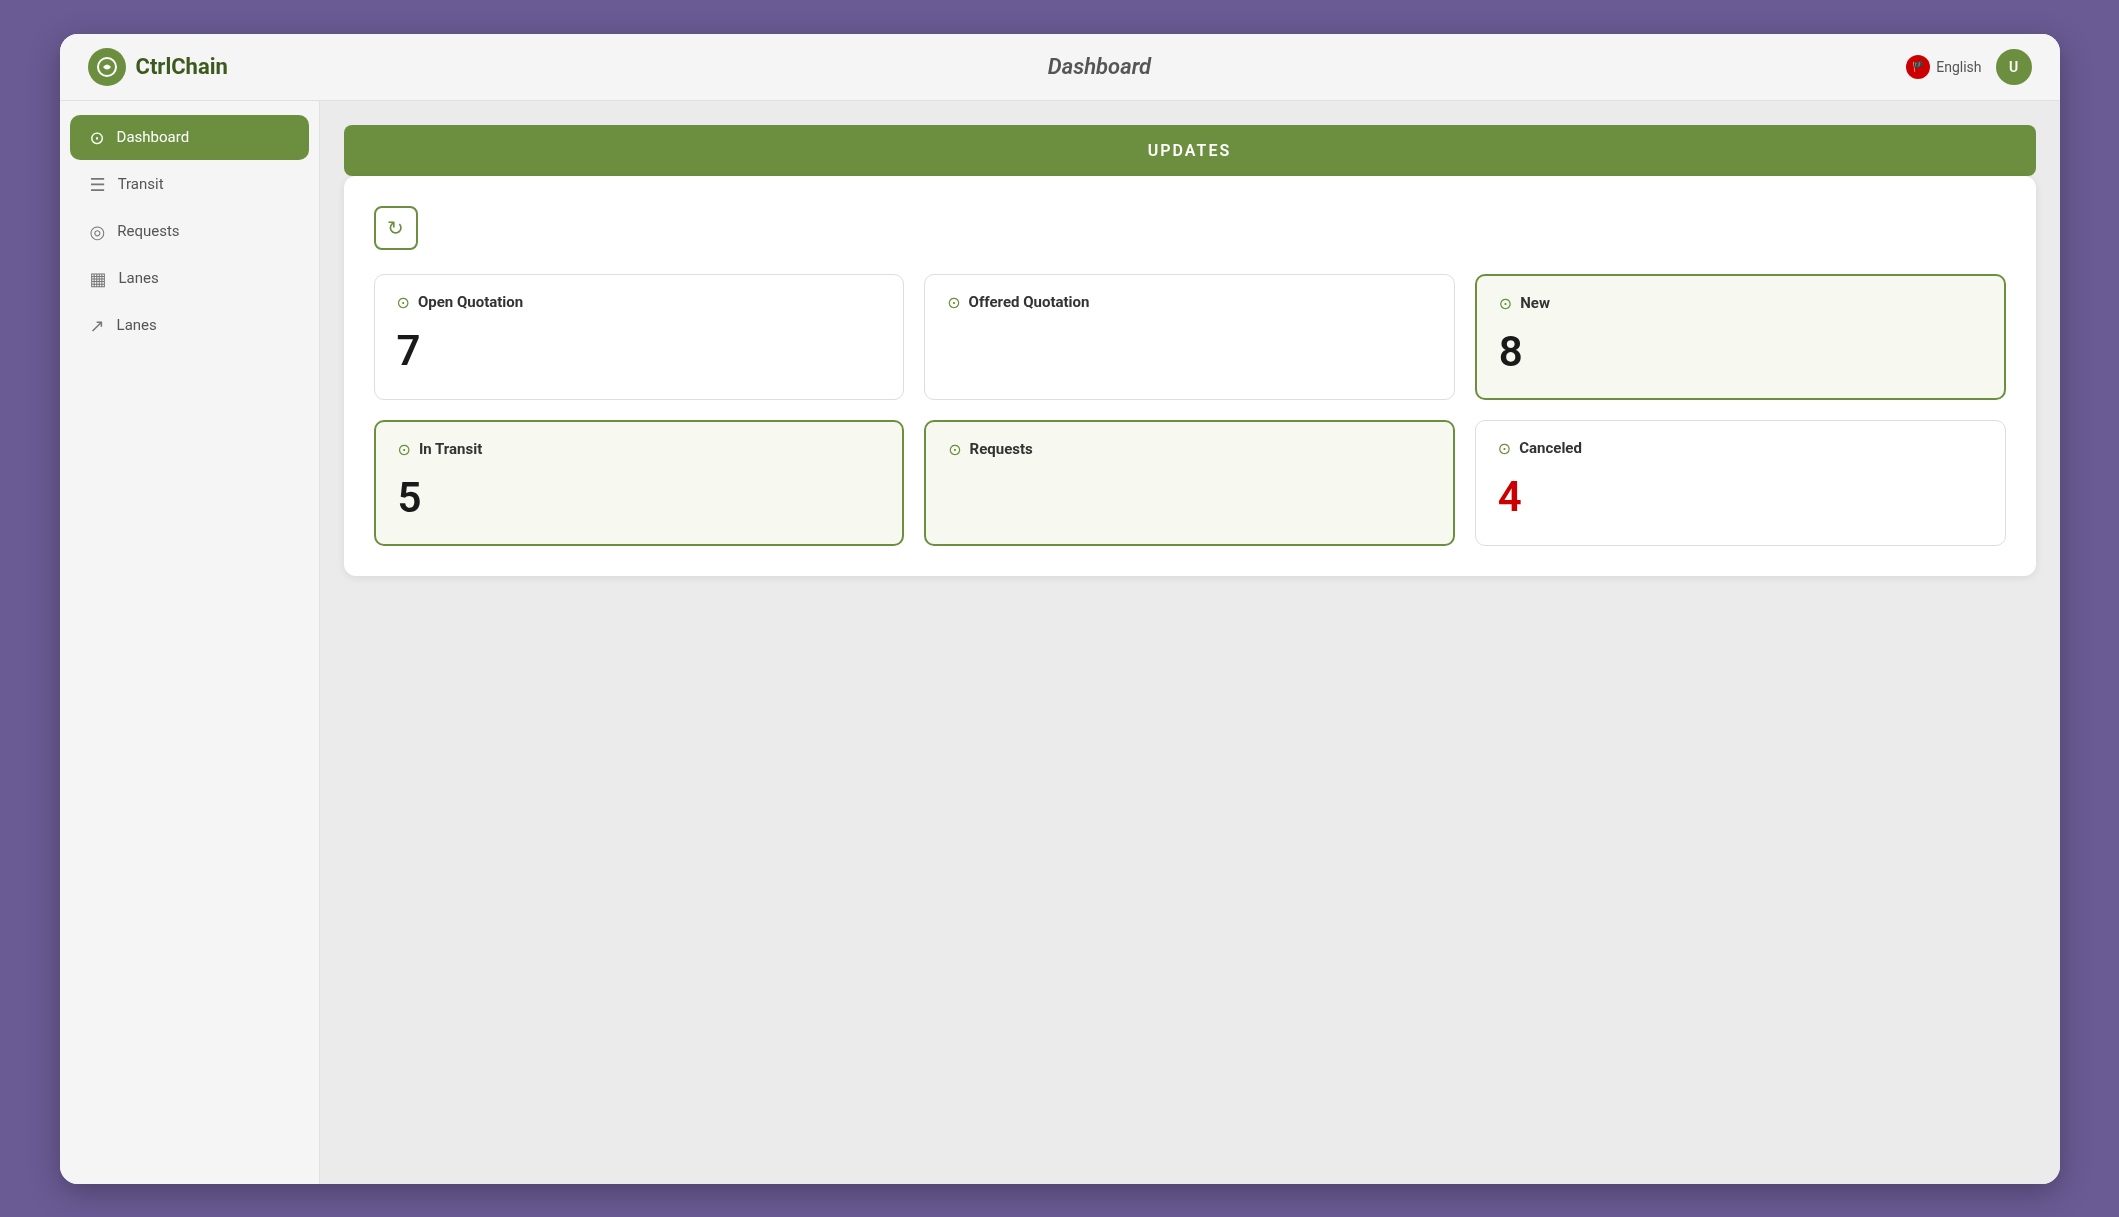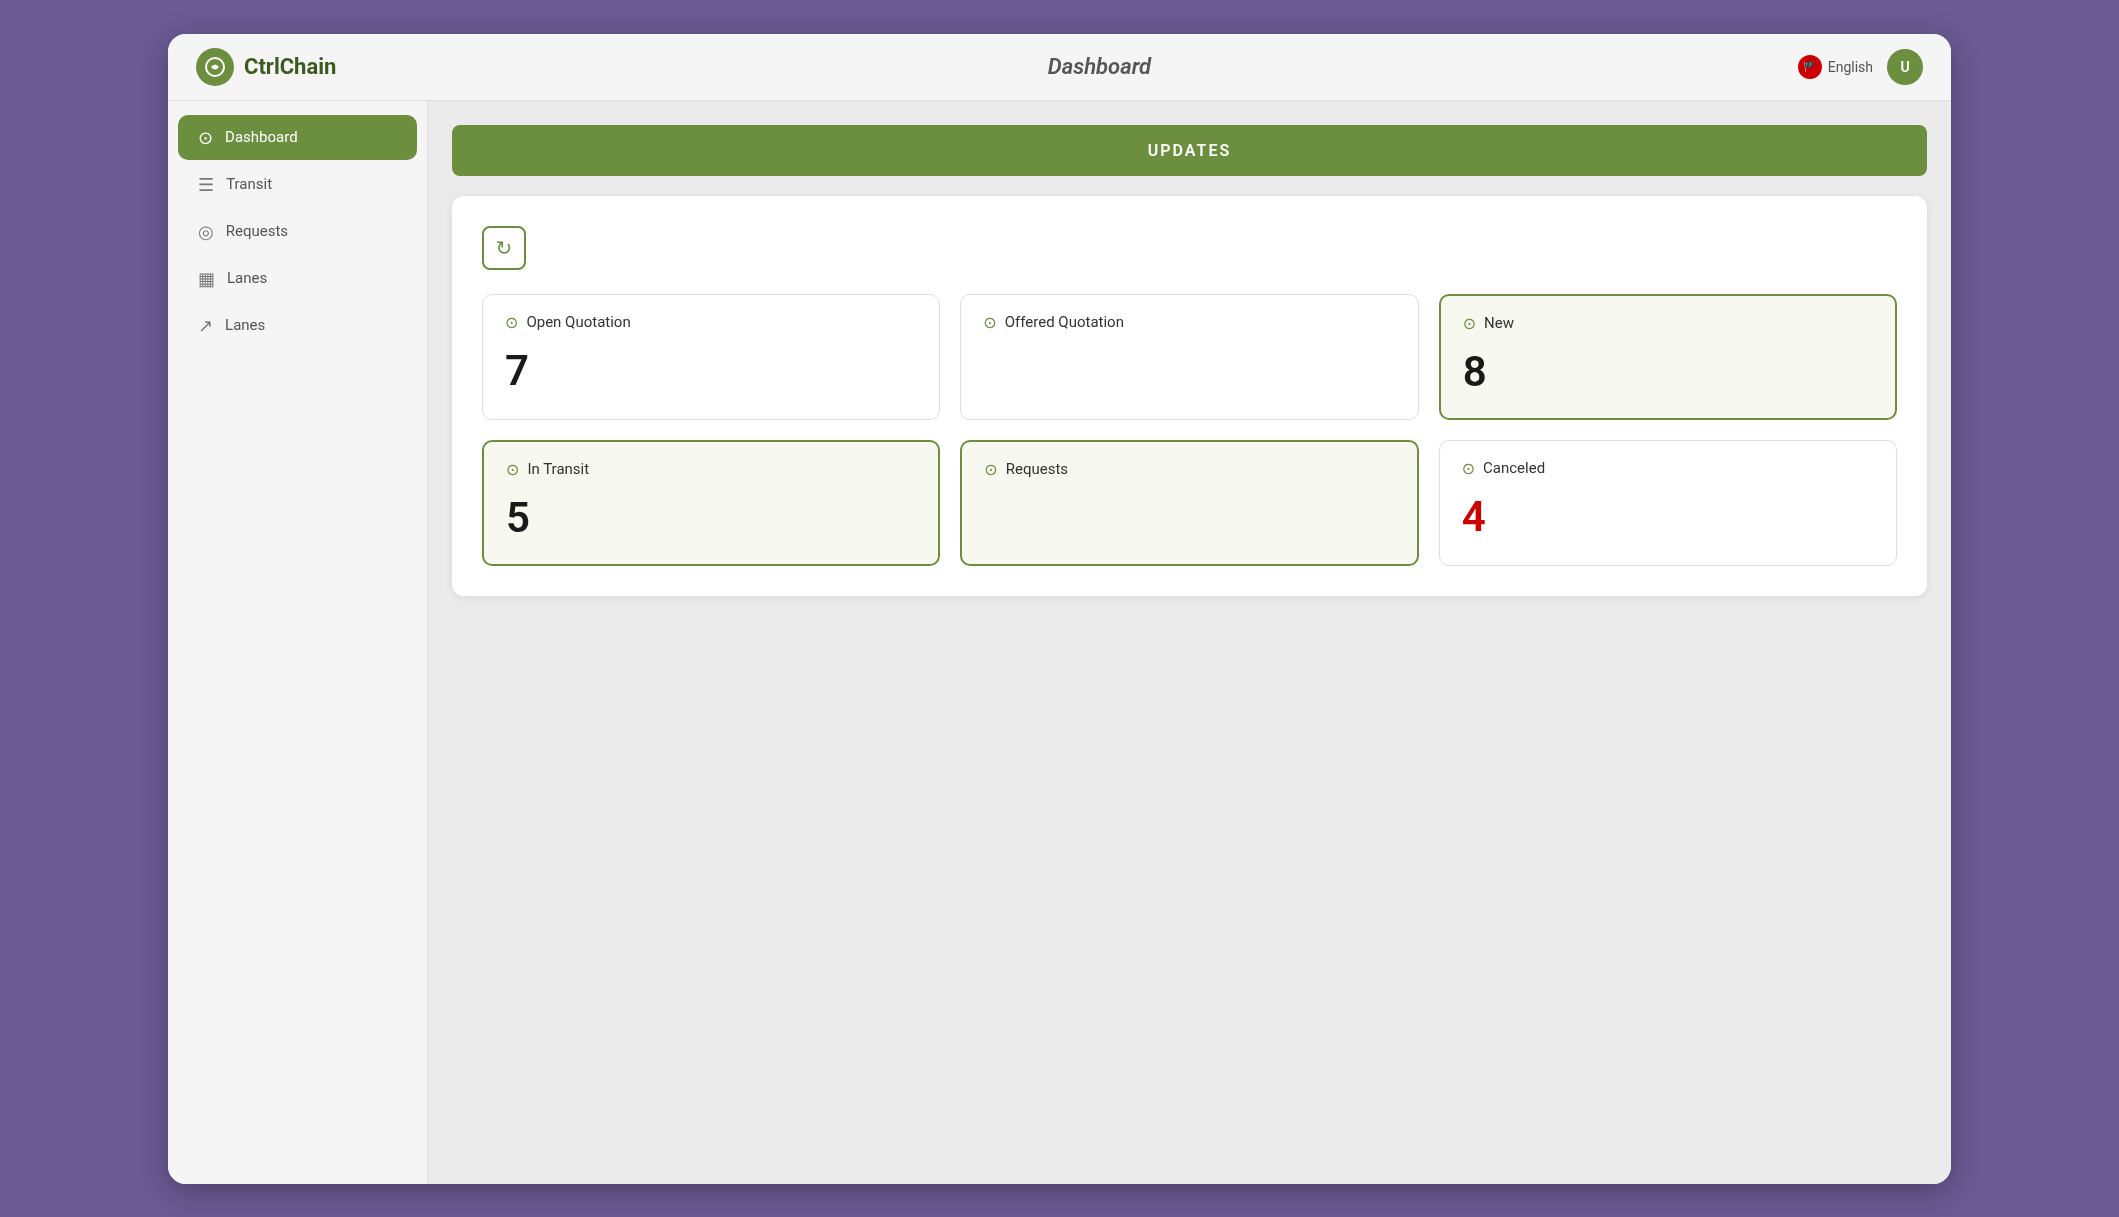--- a/index.html
+++ b/index.html
@@ -10,21 +10,21 @@
       display: flex;
       align-items: center;
       justify-content: center;
       font-family: -apple-system, BlinkMacSystemFont, 'Segoe UI', Roboto, sans-serif;
       padding: 20px;
     }
 
     .app-container {
       background: #f0f0f0;
       border-radius: 18px;
-      width: 1783px;
+      width: 2000px;
       max-width: 100%;
       min-height: 1150px;
       display: flex;
       flex-direction: column;
       overflow: hidden;
       box-shadow: 0 8px 32px rgba(0,0,0,0.3);
     }
 
     
     .top-bar {
@@ -164,21 +164,20 @@
     
     .updates-banner {
       background: #6b8f3e;
       color: white;
       text-align: center;
       padding: 16px;
       border-radius: 8px;
       font-size: 16px;
       font-weight: 600;
       letter-spacing: 2px;
-      margin-bottom: 20px;
     }
 
     
     .dashboard-card {
       background: white;
       border-radius: 12px;
       padding: 30px;
       box-shadow: 0 2px 8px rgba(0,0,0,0.08);
     }
 
@@ -228,21 +227,21 @@
     }
 
     .stat-icon {
       color: #6b8f3e;
       font-size: 16px;
     }
 
     .stat-label {
       font-size: 15px;
       color: #333;
-      font-weight: 400;
+      font-weight: 700;
     }
 
     .stat-value {
       font-size: 42px;
       font-weight: 600;
       color: #1a1a1a;
     }
 
     .stat-value.red {
       color: #cc0000;

